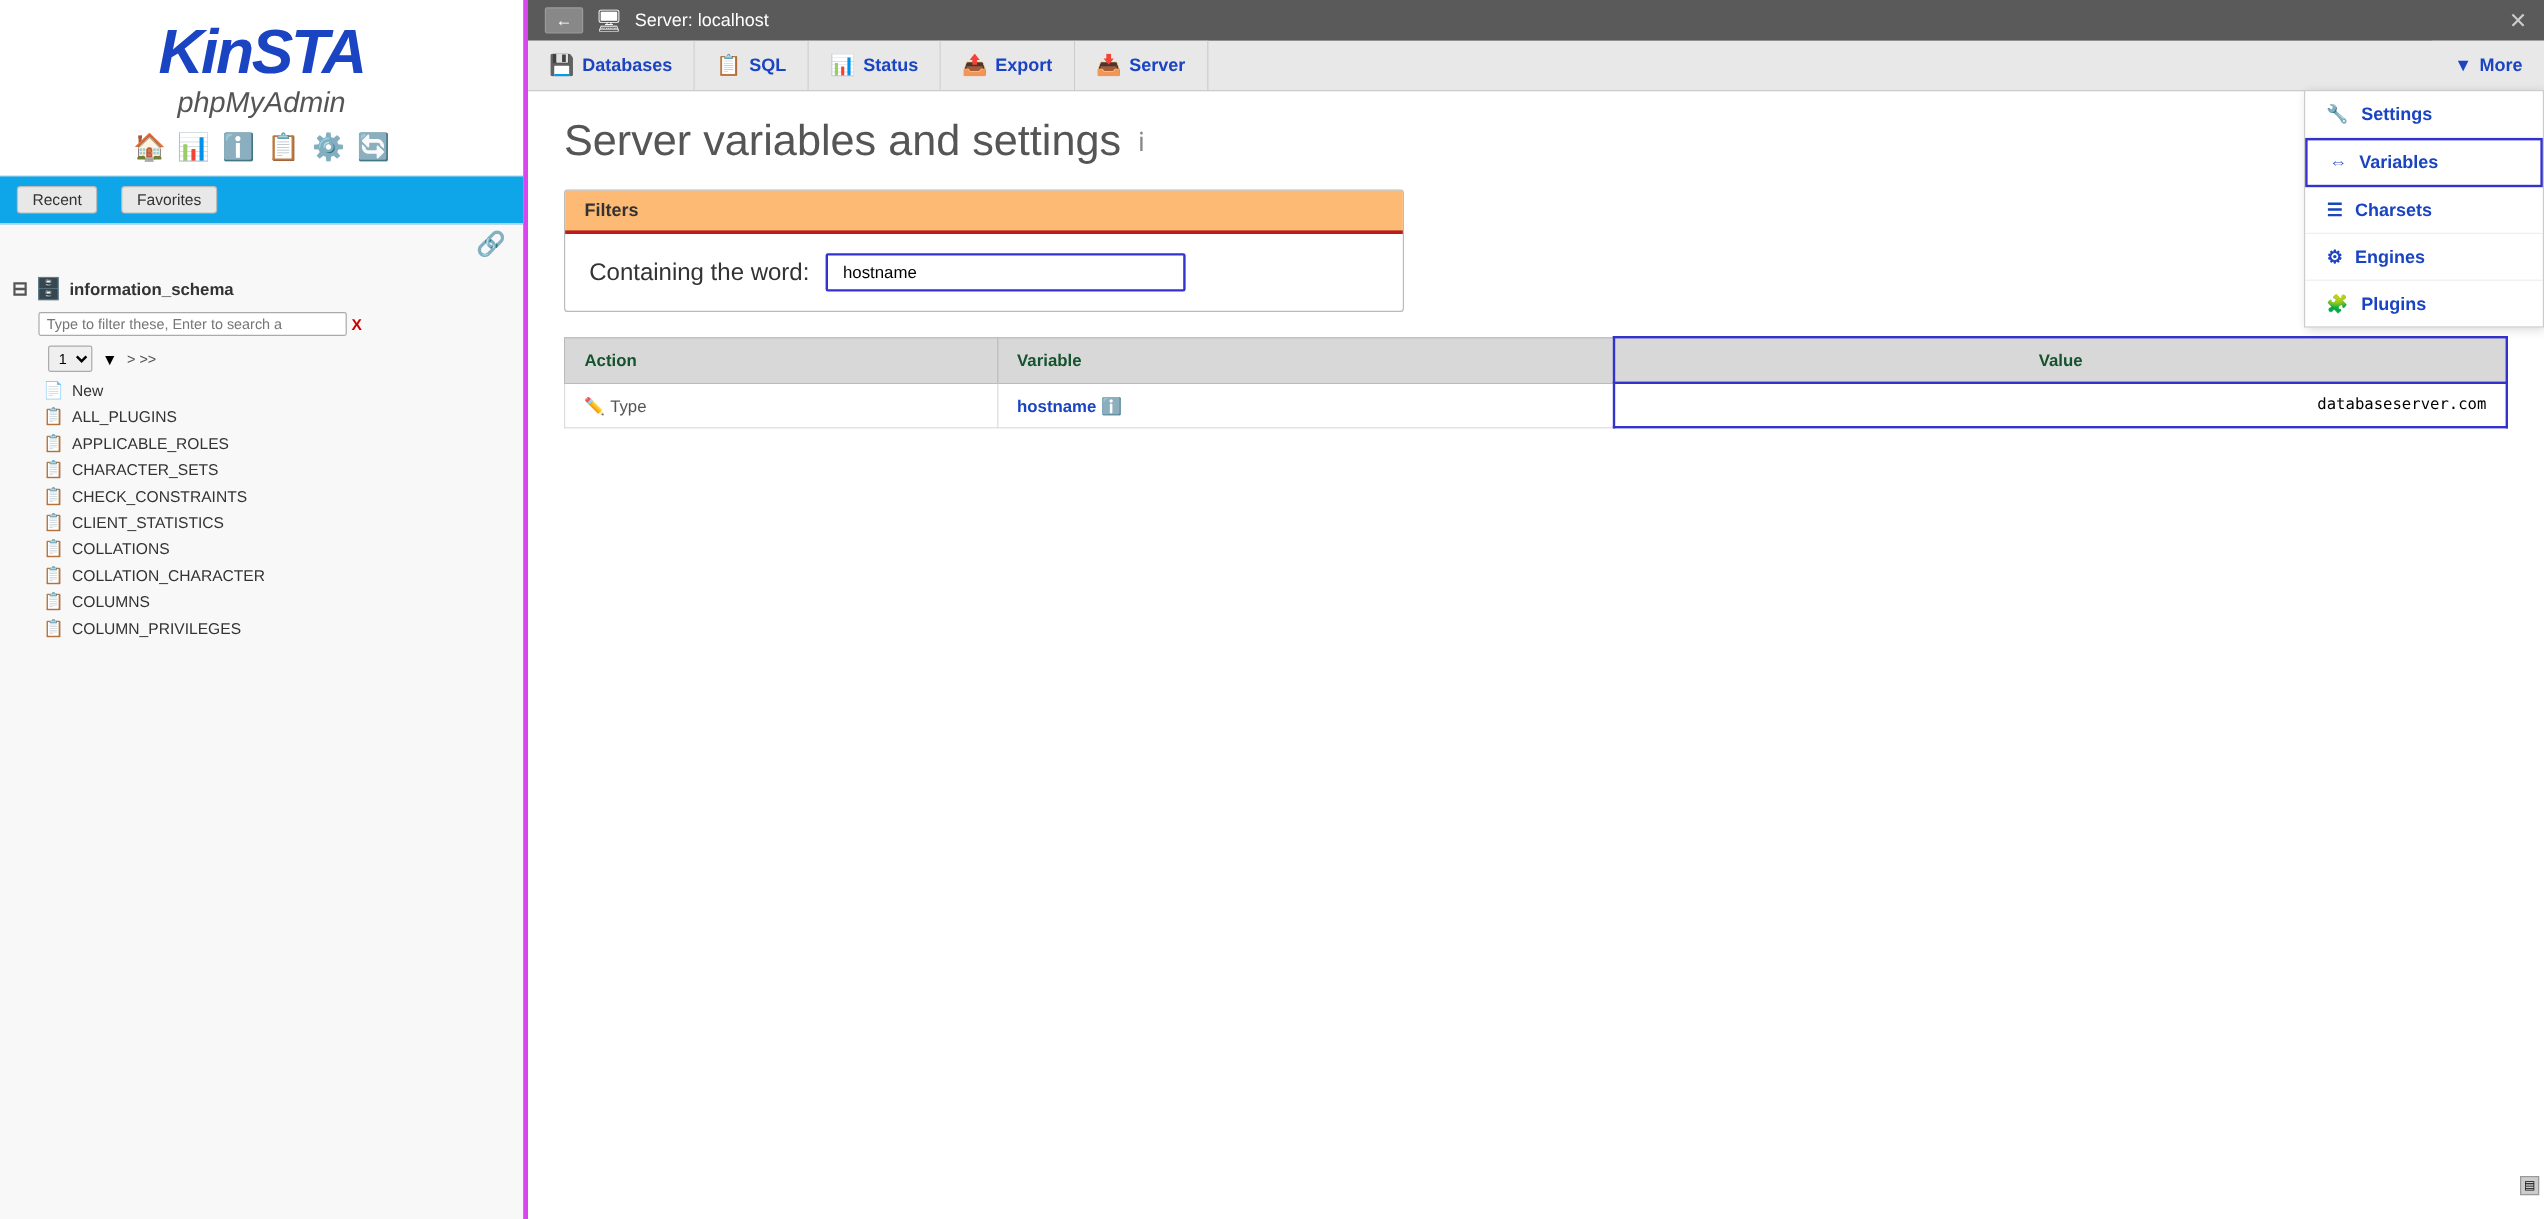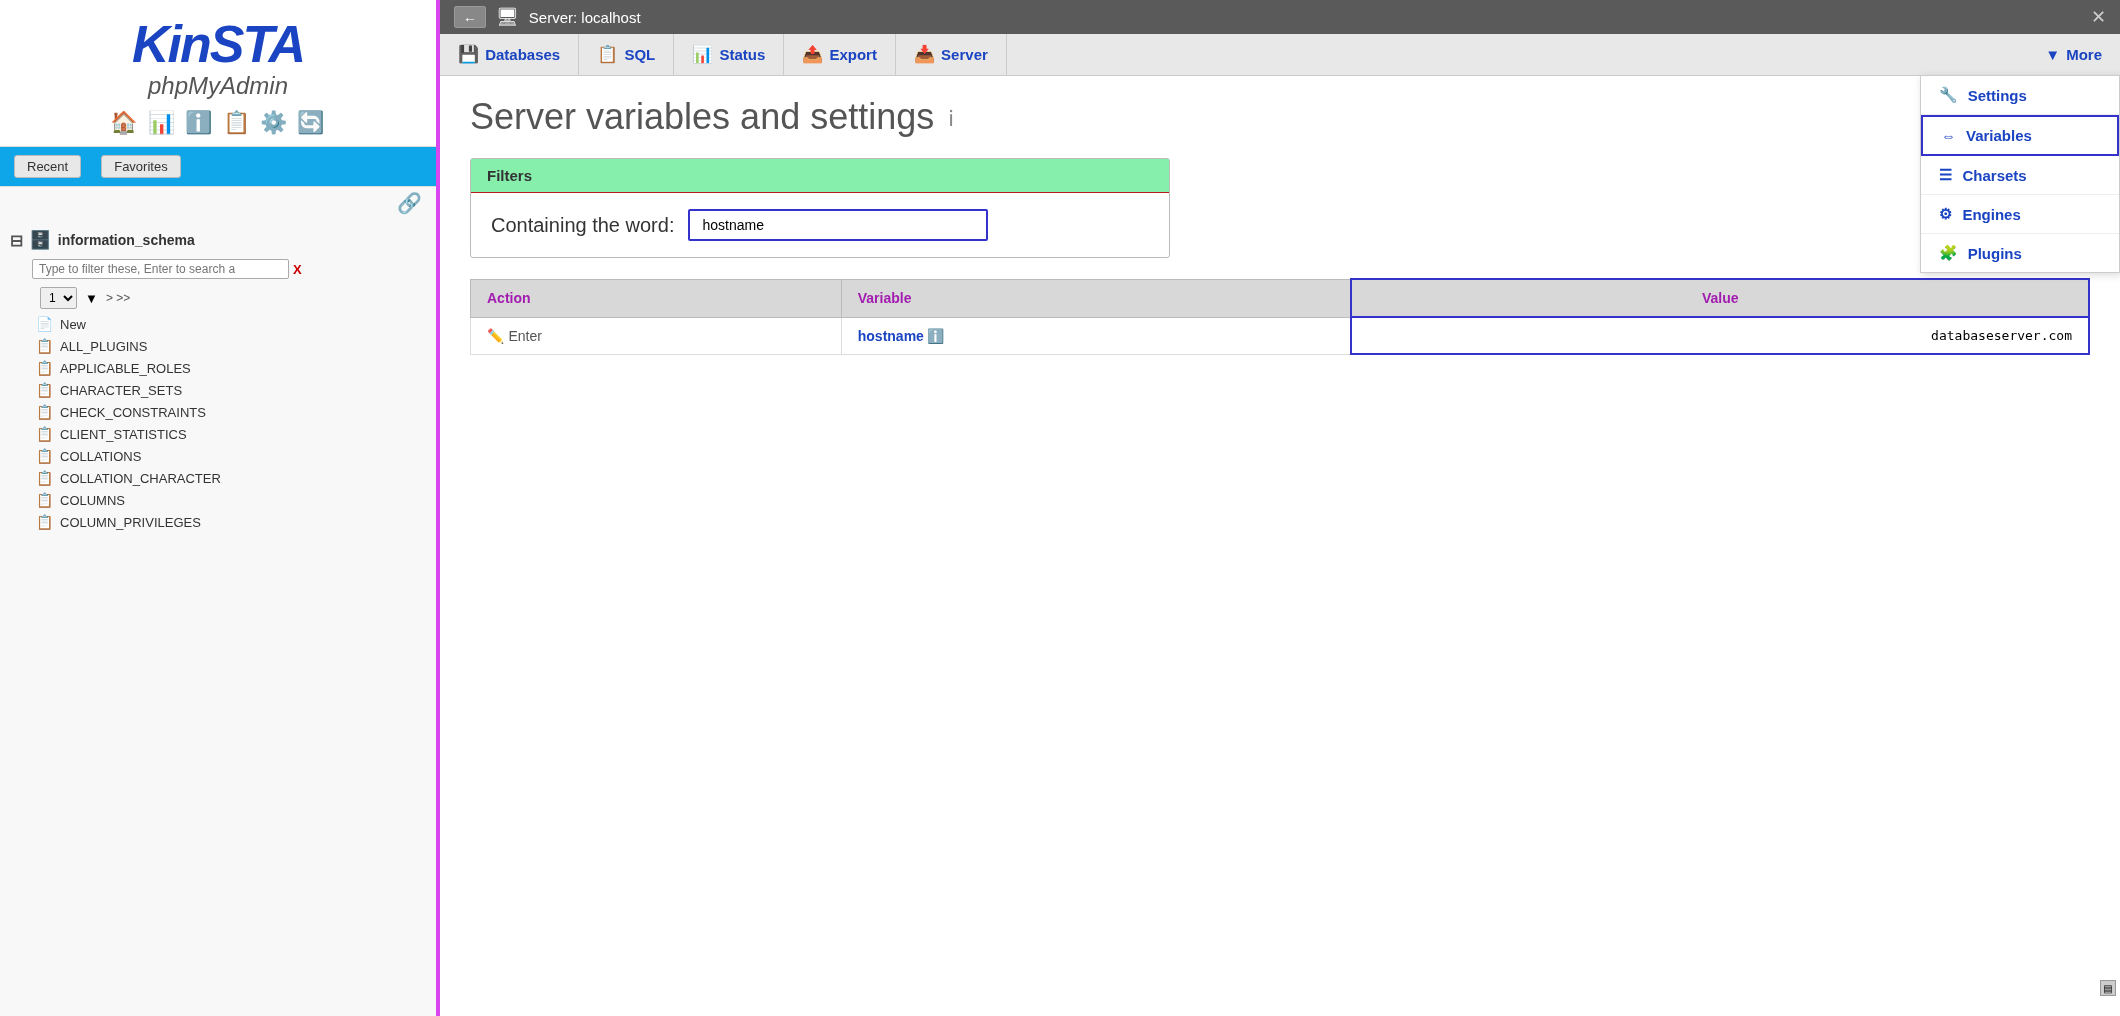--- a/index.html
+++ b/index.html
@@ -314,22 +314,22 @@
     .filters-box {
       border: 1px solid #bbb;
       border-radius: 3px;
       padding: 0;
       margin-bottom: 20px;
       display: inline-block;
       min-width: 700px;
     }
 
     .filters-header {
-      background: #86efac;
-      border-bottom: 1px solid #b91c1c;
+      background: #fdba74;
+      border-bottom: 3px solid #b91c1c;
       padding: 8px 16px;
       font-size: 15px;
       font-weight: bold;
       color: #333;
     }
 
     .filters-body {
       padding: 16px 20px;
       display: flex;
       align-items: center;
@@ -356,21 +356,21 @@
       border-collapse: collapse;
     }
 
     .results-table th {
       background: #d8d8d8;
       border: 1px solid #bbb;
       padding: 10px 16px;
       text-align: left;
       font-size: 14px;
       font-weight: bold;
-      color: #a21caf;
+      color: #14532d;
     }
 
     .results-table th.value-col {
       text-align: center;
       border: 2px solid #3333cc;
     }
 
     .results-table td {
       border: 1px solid #ddd;
       padding: 10px 16px;
@@ -588,21 +588,21 @@
           <th>Action</th>
           <th>Variable</th>
           <th class="value-col">Value</th>
         </tr>
       </thead>
       <tbody>
         <tr class="table-row">
           <td>
             <span class="edit-link">
               <span>✏️</span>
-              <span>Enter</span>
+              <span>Type</span>
             </span>
           </td>
           <td>
             <a class="hostname-link">hostname</a>
             <span style="font-size:14px; color:#888; cursor:pointer;">ℹ️</span>
           </td>
           <td class="value-cell">databaseserver.com</td>
         </tr>
       </tbody>
     </table>

